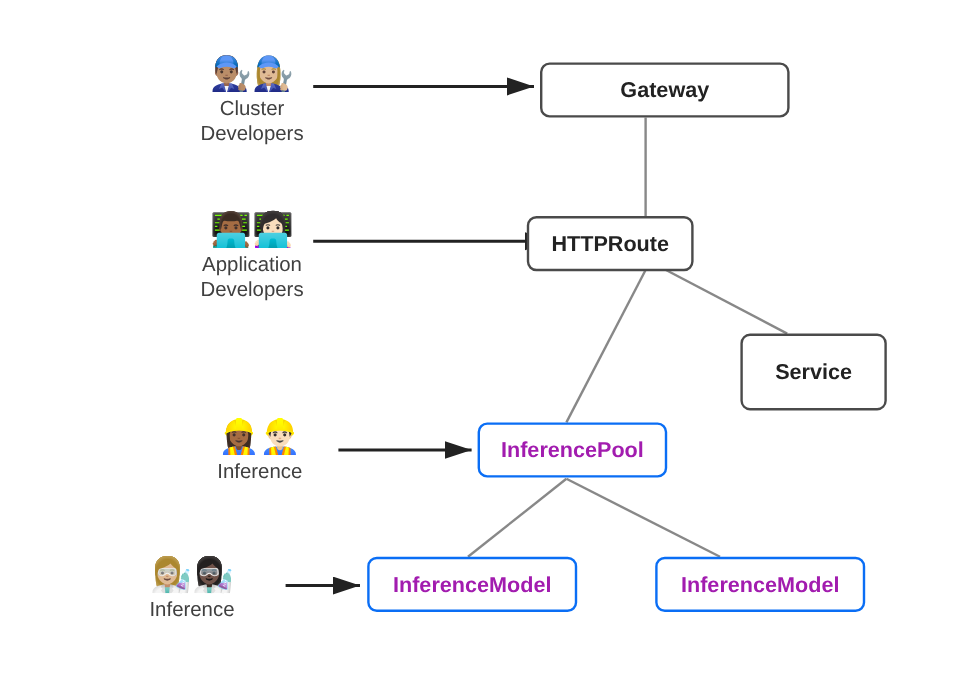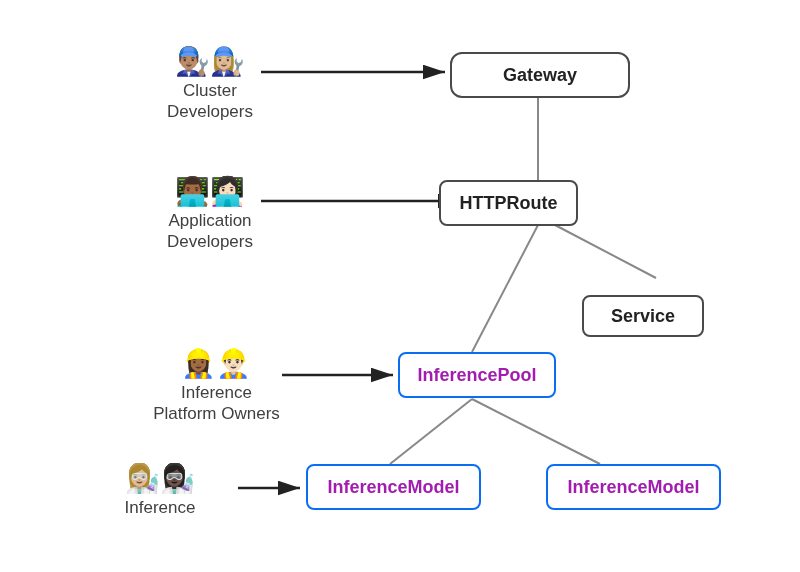--- a/index.html
+++ b/index.html
@@ -66,29 +66,29 @@
   <line x1="555" y1="225" x2="656" y2="278" stroke="#888" stroke-width="2"></line>
   <line x1="472" y1="399" x2="390" y2="464" stroke="#888" stroke-width="2"></line>
   <line x1="472" y1="399" x2="600" y2="464" stroke="#888" stroke-width="2"></line>
 
   <line x1="261" y1="72" x2="445" y2="72" stroke="#222" stroke-width="2.5" marker-end="url(#arrow)"></line>
   <line x1="261" y1="201" x2="460" y2="201" stroke="#222" stroke-width="2.5" marker-end="url(#arrow)"></line>
   <line x1="282" y1="375" x2="393" y2="375" stroke="#222" stroke-width="2.5" marker-end="url(#arrow)"></line>
   <line x1="238" y1="488" x2="300" y2="488" stroke="#222" stroke-width="2.5" marker-end="url(#arrow)"></line>
 </svg>
 
-<div class="node" style="left:450px; top:52px; width:180px; height:46px;border-radius:12px;">
+<div class="node" style="left:450px; top:52px; width:208px; height:46px;">
   <span>Gateway</span>
 </div>
 
 <div class="node" style="left:439px; top:180px; width:139px; height:46px;">
   <span>HTTPRoute</span>
 </div>
 
-<div class="node" style="left:582px; top:278px; width:122px; height:42px;margin-top:17px;">
+<div class="node" style="left:617px; top:278px; width:122px; height:64px;">
   <span>Service</span>
 </div>
 
 <div class="node blue" style="left:398px; top:352px; width:158px; height:46px;">
   <span>InferencePool</span>
 </div>
 
 <div class="node blue" style="left:306px; top:464px; width:175px; height:46px;">
   <span>InferenceModel</span>
 </div>
@@ -110,21 +110,20 @@
   <div class="label">
     <span>Application</span><br>
     <span>Developers</span>
   </div>
 </div>
 
 <div class="role" style="left:149px; top:350px; width:135px;">
   <div class="emoji">👷🏾‍♀️👷🏻‍♂️</div>
   <div class="label">
     <span>Inference</span><br>
-    <span>Platform Owners</span>
   </div>
 </div>
 
 <div class="role" style="left:80px; top:465px; width:160px;">
   <div class="emoji">👩🏼‍🔬👩🏿‍🔬</div>
   <div class="label">
     <span>Inference</span><br>
   </div>
 </div>
 

